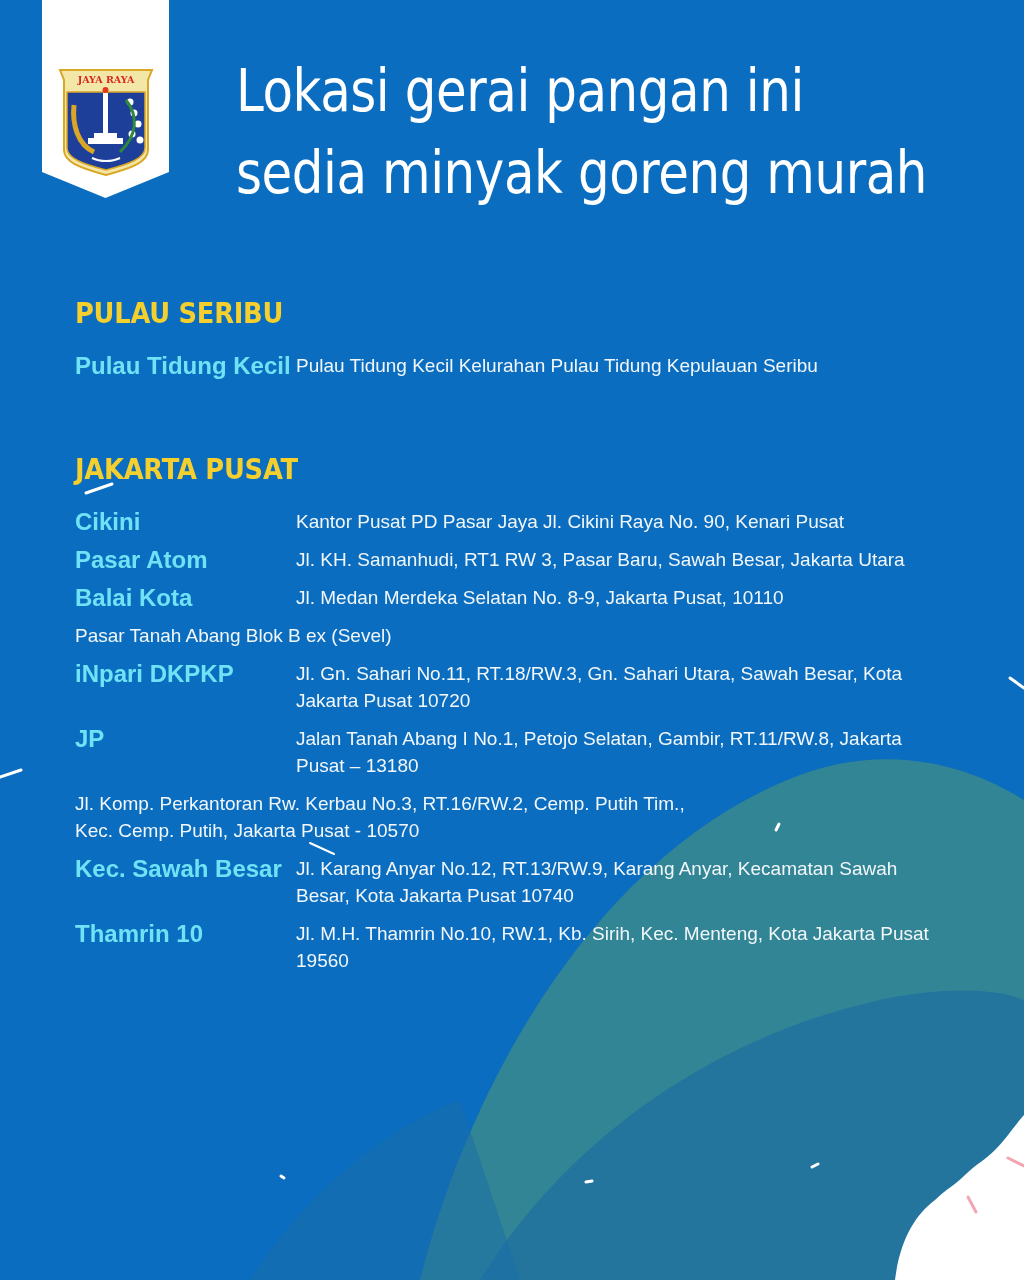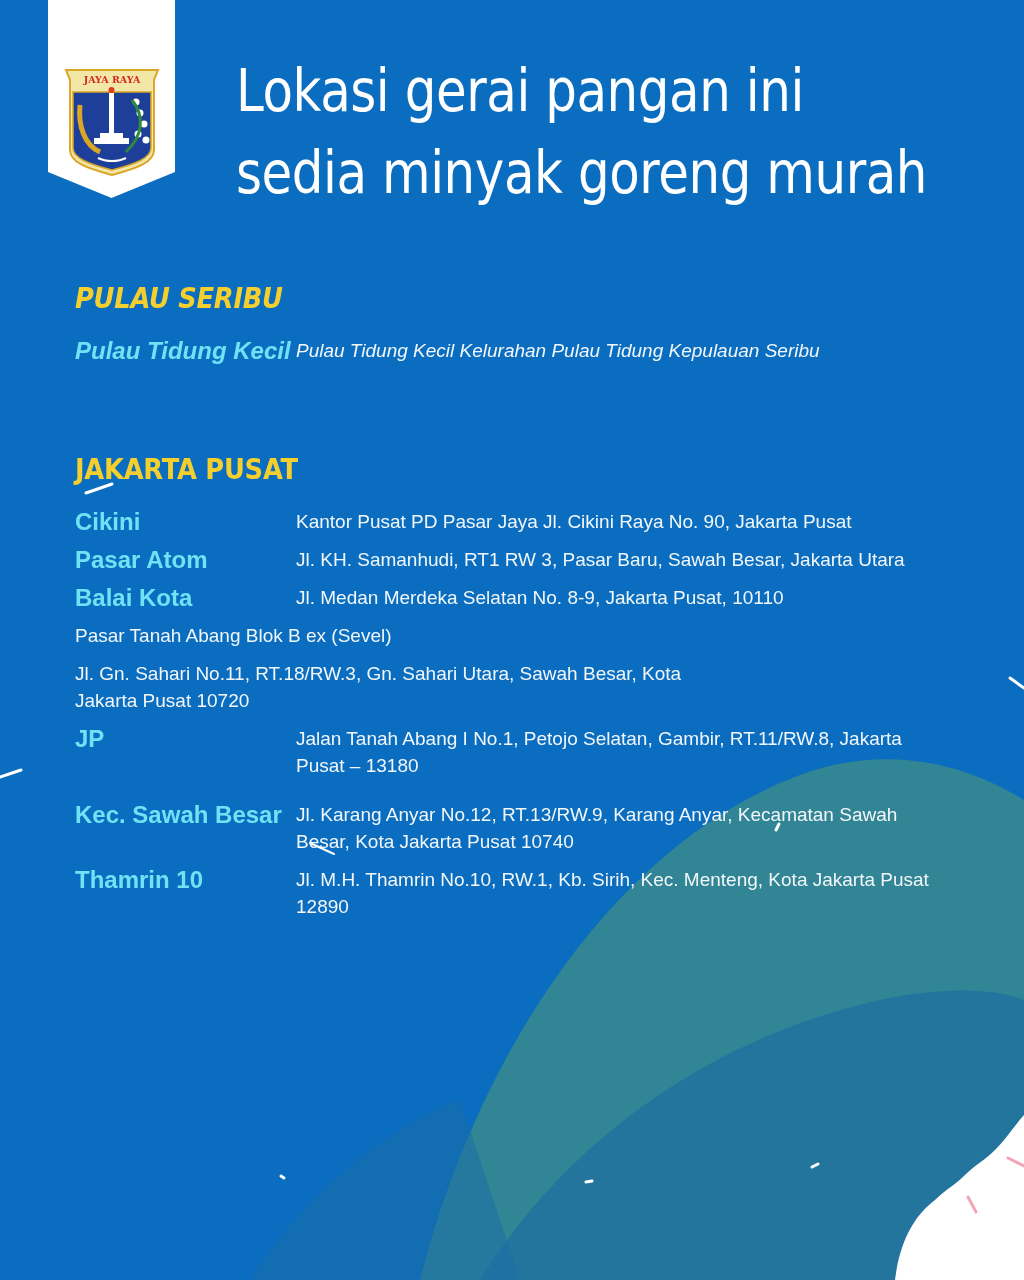--- a/index.html
+++ b/index.html
@@ -3,21 +3,21 @@
   <meta charset="utf-8">
   <style>
     html, body { margin: 0; padding: 0; }
     body {
       width: 1024px; height: 1280px; overflow: hidden; position: relative;
       background: #0a6dbf;
       font-family: "Liberation Sans", "DejaVu Sans", sans-serif;
     }
     .bg-svg { position: absolute; left: 0; top: 0; width: 1024px; height: 1280px; z-index: 0; }
     .banner {
-      position: absolute; left: 48px; top: 0; width: 127px; height: 198px; z-index: 2;
+      position: absolute; left: 42px; top: 0; width: 127px; height: 198px; z-index: 2;
     }
     .title {
       position: absolute; left: 236px; top: 50px; z-index: 2;
       color: #ffffff; font-weight: 300; font-size: 58px; line-height: 82px;
       letter-spacing: -0.5px;
       font-family: "DejaVu Sans", sans-serif;
       font-weight: normal;
       transform: scaleX(0.86); transform-origin: left top;
     }
     .title div { white-space: nowrap; }
@@ -79,55 +79,57 @@
       <text x="64" y="83" text-anchor="middle" font-family="DejaVu Serif, serif" font-weight="bold" font-size="9.5" fill="#d6281d">JAYA RAYA</text>
     </g>
   </svg>
 </div>
 
 <div class="title">
   <div>Lokasi gerai pangan ini</div>
   <div>sedia minyak goreng murah</div>
 </div>
 
-<div class="section" style="top:282px;font-style:italic;">
+<div class="section" style="top:297px;">
   <div class="section-title">PULAU SERIBU</div>
   <div class="row">
     <div class="name">Pulau Tidung Kecil</div>
     <div class="addr">Pulau Tidung Kecil Kelurahan Pulau Tidung Kepulauan Seribu</div>
   </div>
 </div>
 
 <div class="section" style="top:453px;">
   <div class="section-title">JAKARTA PUSAT</div>
   <div class="row">
     <div class="name">Cikini</div>
-    <div class="addr">Kantor Pusat PD Pasar Jaya Jl. Cikini Raya No. 90, Jakarta Pusat</div>
+    <div class="addr">Kantor Pusat PD Pasar Jaya Jl. Cikini Raya No. 90, Kenari Pusat</div>
   </div>
   <div class="row">
     <div class="name">Pasar Atom</div>
     <div class="addr">Jl. KH. Samanhudi, RT1 RW 3, Pasar Baru, Sawah Besar, Jakarta Utara</div>
   </div>
   <div class="row">
     <div class="name">Balai Kota</div>
     <div class="addr">Jl. Medan Merdeka Selatan No. 8-9, Jakarta Pusat, 10110</div>
   </div>
   <div class="row">
     <div class="addr">Pasar Tanah Abang Blok B ex (Sevel)</div>
   </div>
   <div class="row">
+    <div class="name">iNpari DKPKP</div>
     <div class="addr">Jl. Gn. Sahari No.11, RT.18/RW.3, Gn. Sahari Utara, Sawah Besar, Kota Jakarta Pusat 10720</div>
   </div>
   <div class="row">
     <div class="name">JP</div>
     <div class="addr">Jalan Tanah Abang I No.1, Petojo Selatan, Gambir, RT.11/RW.8, Jakarta Pusat – 13180</div>
   </div>
   <div class="row">
+    <div class="addr">Jl. Komp. Perkantoran Rw. Kerbau No.3, RT.16/RW.2, Cemp. Putih Tim., Kec. Cemp. Putih, Jakarta Pusat - 10570</div>
   </div>
   <div class="row">
     <div class="name">Kec. Sawah Besar</div>
     <div class="addr">Jl. Karang Anyar No.12, RT.13/RW.9, Karang Anyar, Kecamatan Sawah Besar, Kota Jakarta Pusat 10740</div>
   </div>
   <div class="row">
     <div class="name">Thamrin 10</div>
-    <div class="addr">Jl. M.H. Thamrin No.10, RW.1, Kb. Sirih, Kec. Menteng, Kota Jakarta Pusat 12890</div>
+    <div class="addr">Jl. M.H. Thamrin No.10, RW.1, Kb. Sirih, Kec. Menteng, Kota Jakarta Pusat 19560</div>
   </div>
 </div>
 
 </body></html>

